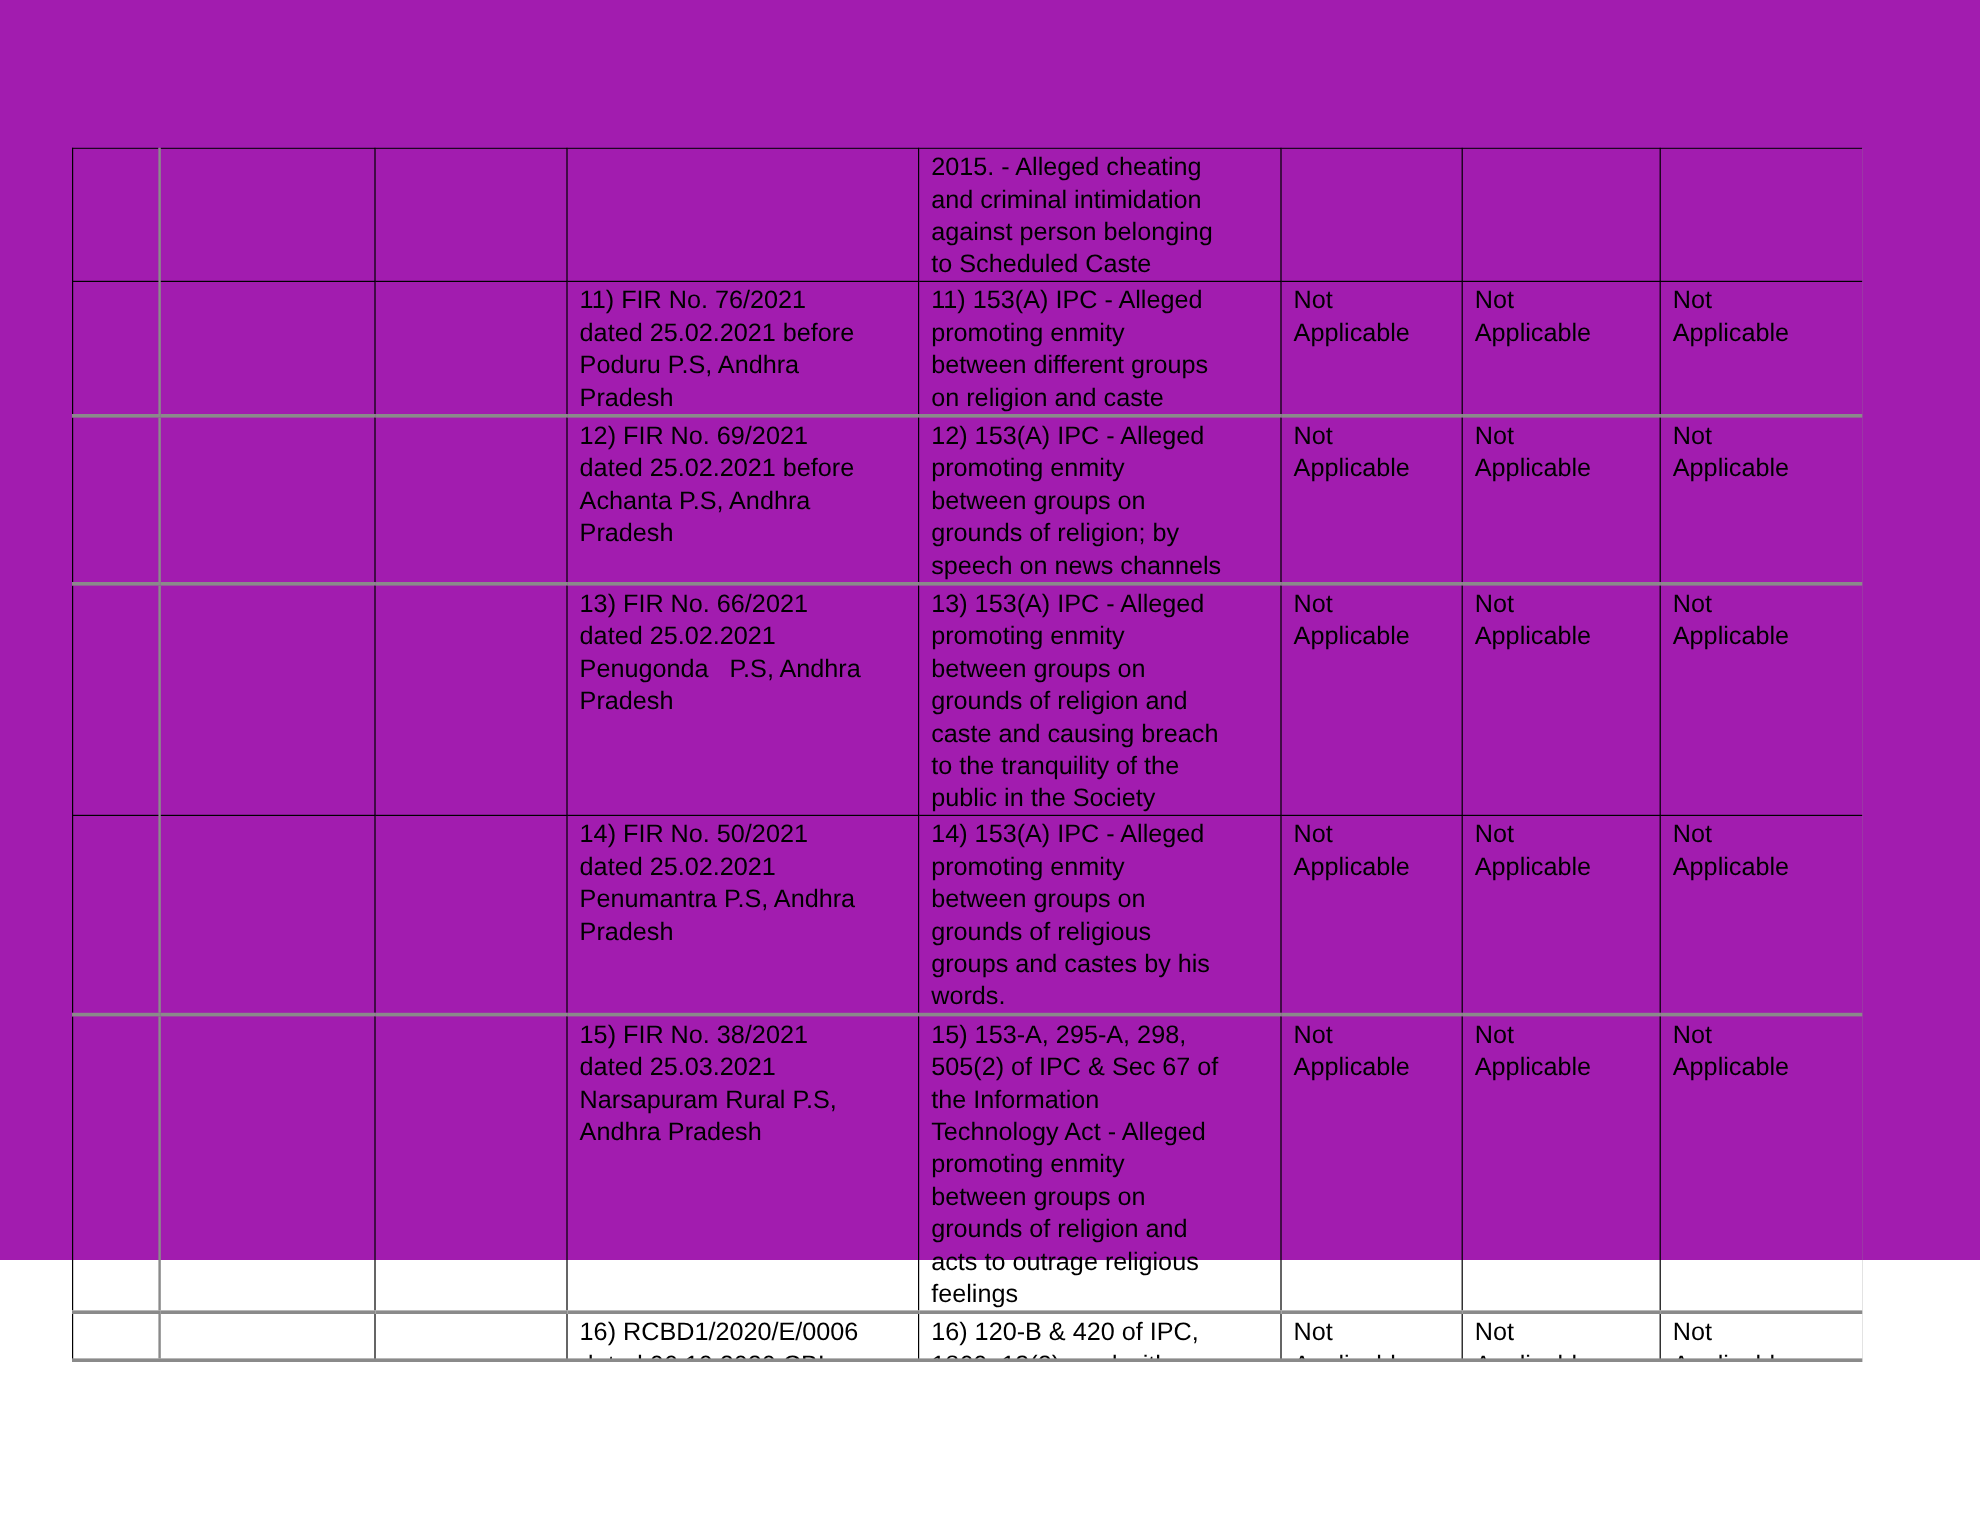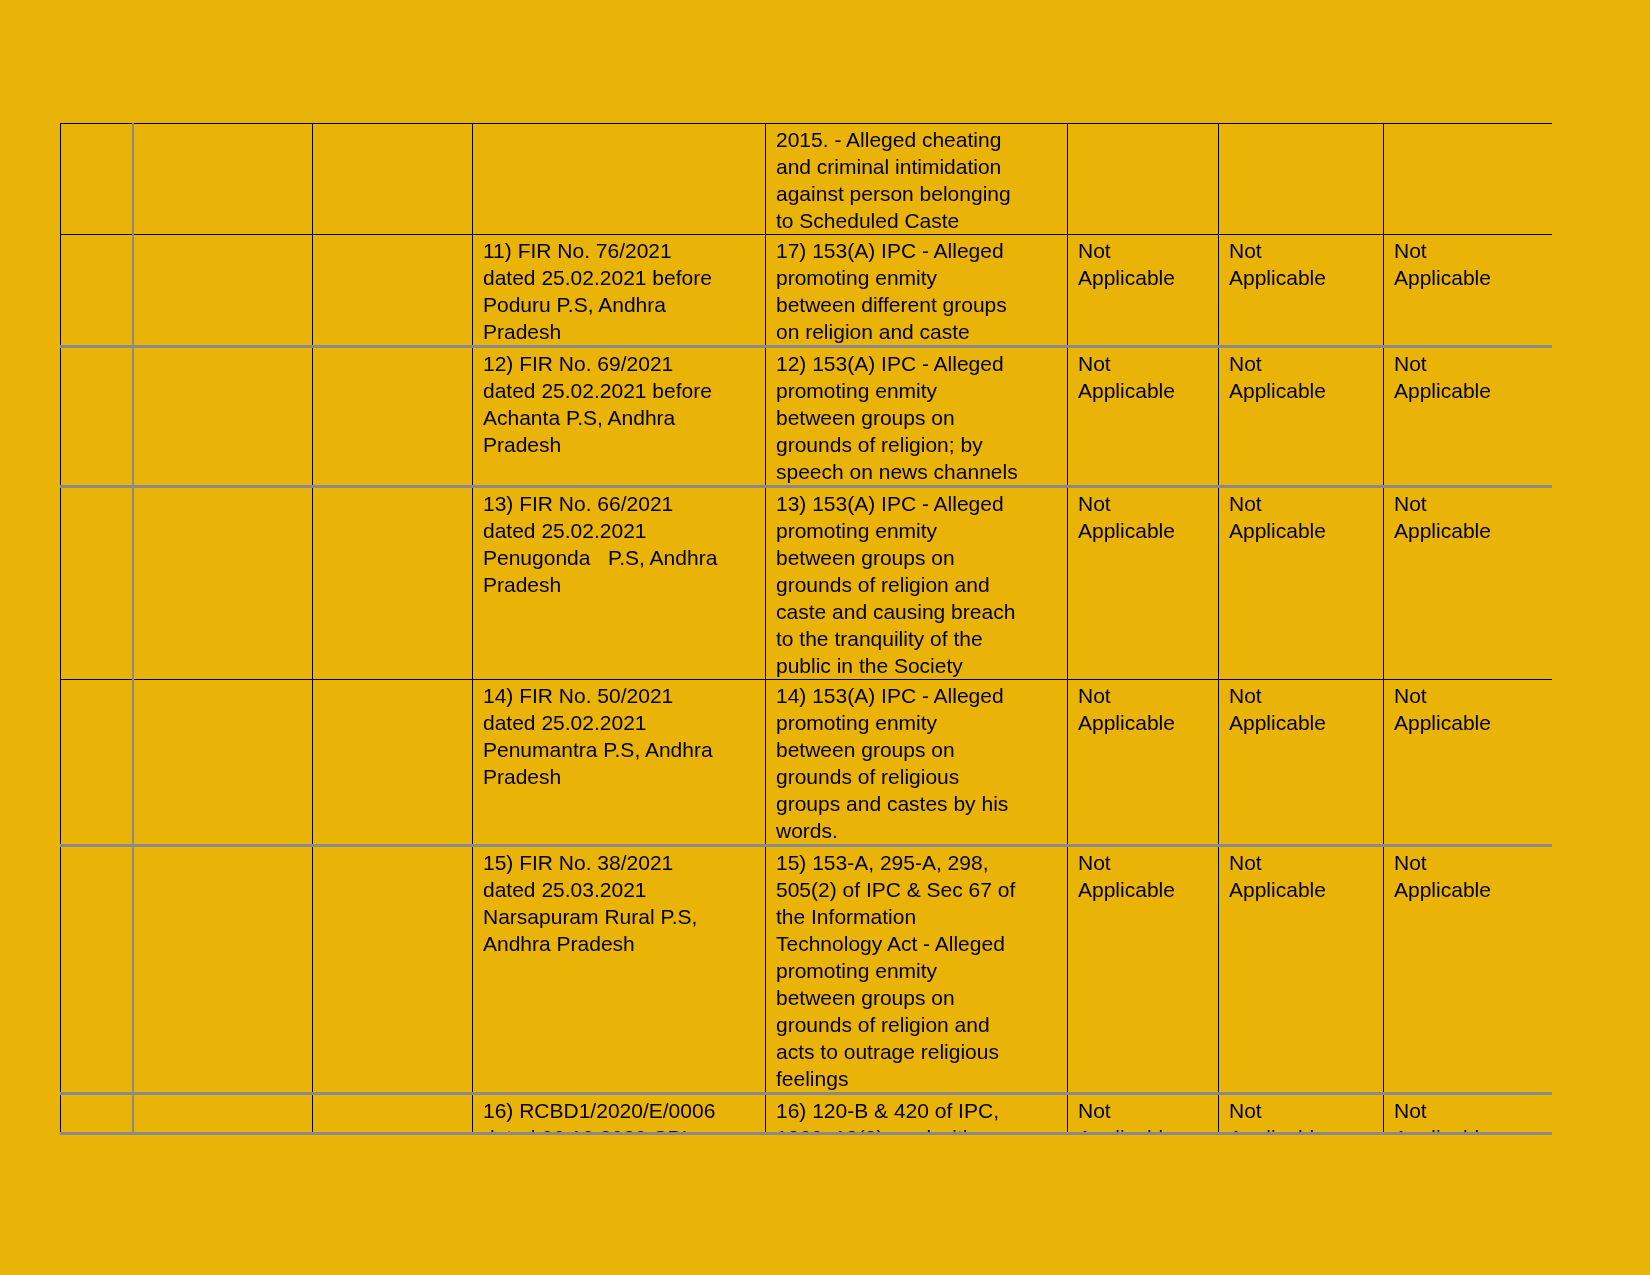--- a/index.html
+++ b/index.html
@@ -7,22 +7,22 @@
     padding: 0;
     width: 1650px;
     height: 1275px;
     background: #ffffff;
     overflow: hidden;
     font-family: "Liberation Sans", sans-serif;
   }
   .page {
     position: relative;
     width: 1650px;
-    height: 1275px;
-    background: #eab308;
+    height: 1050px;
+    background: #a21caf;
   }
   .table-wrap {
     position: absolute;
     left: 60px;
     top: 123px;
     width: 1492px;
     height: 1009px;
     overflow: hidden;
     border-bottom: 3px solid #8a8a8a;
     box-sizing: content-box;
@@ -93,21 +93,21 @@
           <td class="last"></td>
         </tr>
         <tr class="r1">
           <td class="first"></td>
           <td></td>
           <td></td>
           <td>11) FIR No. 76/2021
 dated 25.02.2021 before
 Poduru P.S, Andhra
 Pradesh</td>
-          <td>17) 153(A) IPC - Alleged
+          <td>11) 153(A) IPC - Alleged
 promoting enmity
 between different groups
 on religion and caste</td>
           <td>Not
 Applicable</td>
           <td>Not
 Applicable</td>
           <td class="last">Not
 Applicable</td>
         </tr>

